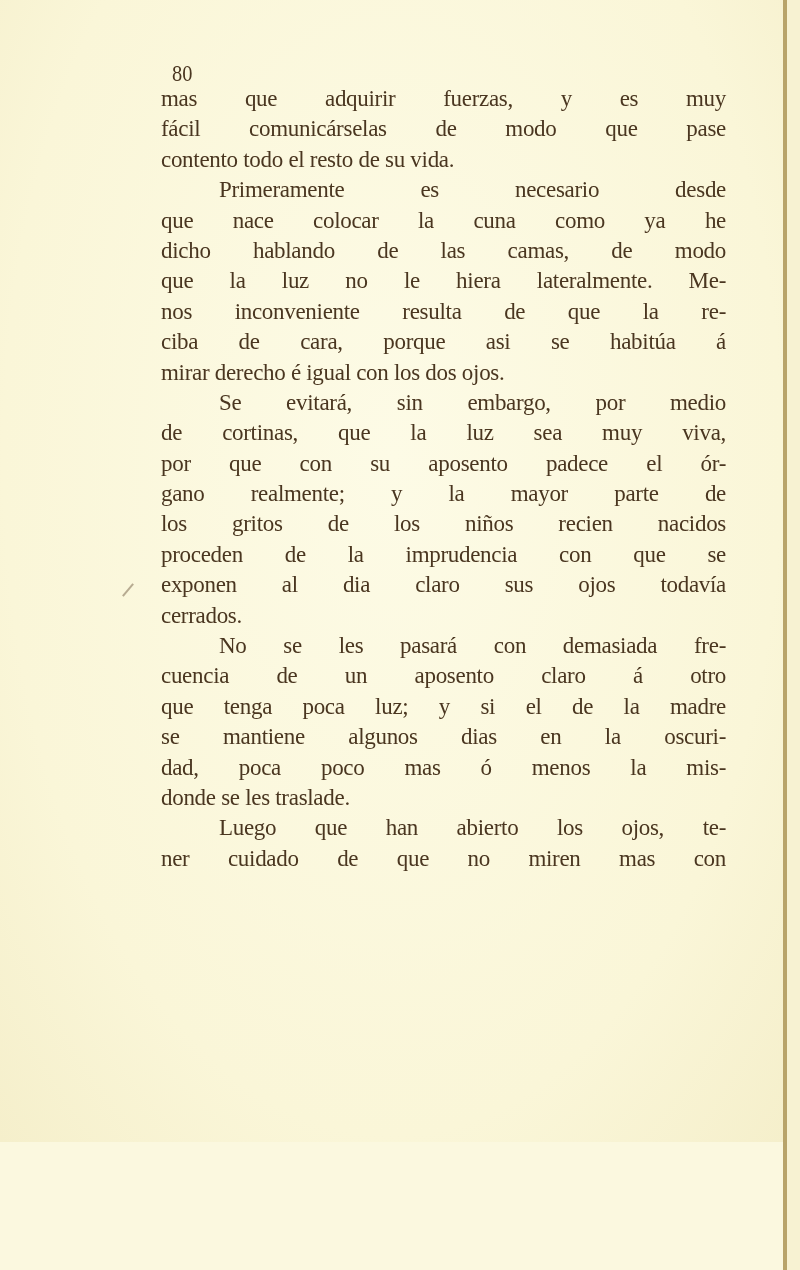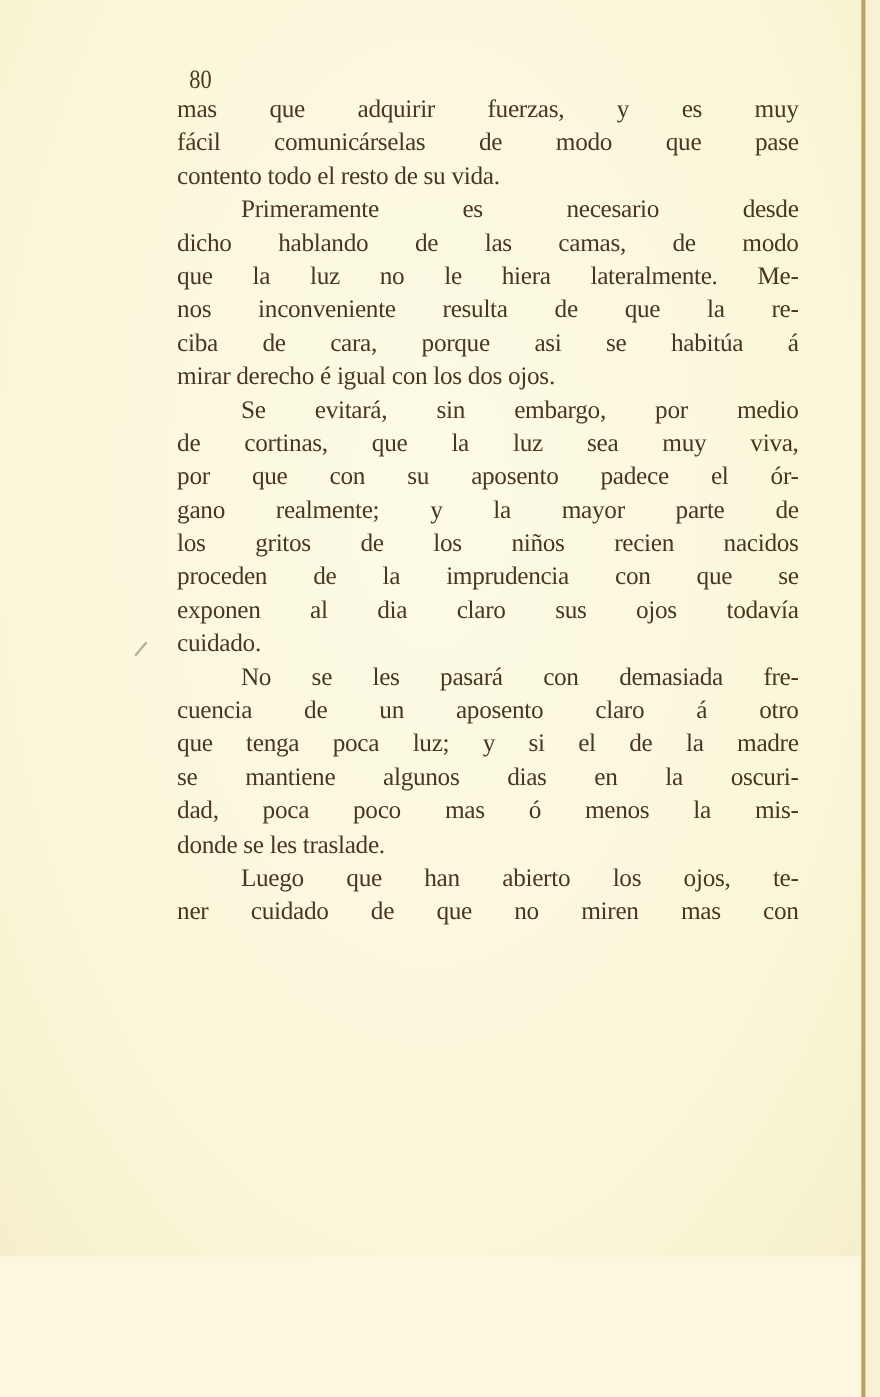--- a/index.html
+++ b/index.html
@@ -49,33 +49,34 @@
 <body>
 
 <div class="page">
   <div class="page-number">80</div>
   <div class="mark"></div>
   <div class="text-block" id="text-block">
       <div class="line">mas que adquirir fuerzas, y es muy</div>
       <div class="line">fácil comunicárselas de modo que pase</div>
       <div class="line last">contento todo el resto de su vida.</div>
       <div class="line indent">Primeramente es necesario desde</div>
+      <div class="line">que nace colocar la cuna como ya he</div>
       <div class="line">dicho hablando de las camas, de modo</div>
       <div class="line">que la luz no le hiera lateralmente. Me-</div>
       <div class="line">nos inconveniente resulta de que la re-</div>
       <div class="line">ciba de cara, porque asi se habitúa á</div>
       <div class="line last">mirar derecho é igual con los dos ojos.</div>
       <div class="line indent">Se evitará, sin embargo, por medio</div>
       <div class="line">de cortinas, que la luz sea muy viva,</div>
       <div class="line">por que con su aposento padece el ór-</div>
       <div class="line">gano realmente; y la mayor parte de</div>
       <div class="line">los gritos de los niños recien nacidos</div>
       <div class="line">proceden de la imprudencia con que se</div>
       <div class="line">exponen al dia claro sus ojos todavía</div>
-      <div class="line last">cuidado.</div>
+      <div class="line last">cerrados.</div>
       <div class="line indent">No se les pasará con demasiada fre-</div>
       <div class="line">cuencia de un aposento claro á otro</div>
       <div class="line">que tenga poca luz; y si el de la madre</div>
       <div class="line">se mantiene algunos dias en la oscuri-</div>
       <div class="line">dad, poca poco mas ó menos la mis-</div>
       <div class="line last">donde se les traslade.</div>
       <div class="line indent">Luego que han abierto los ojos, te-</div>
       <div class="line">ner cuidado de que no miren mas con</div>
     </div>
 </div>

